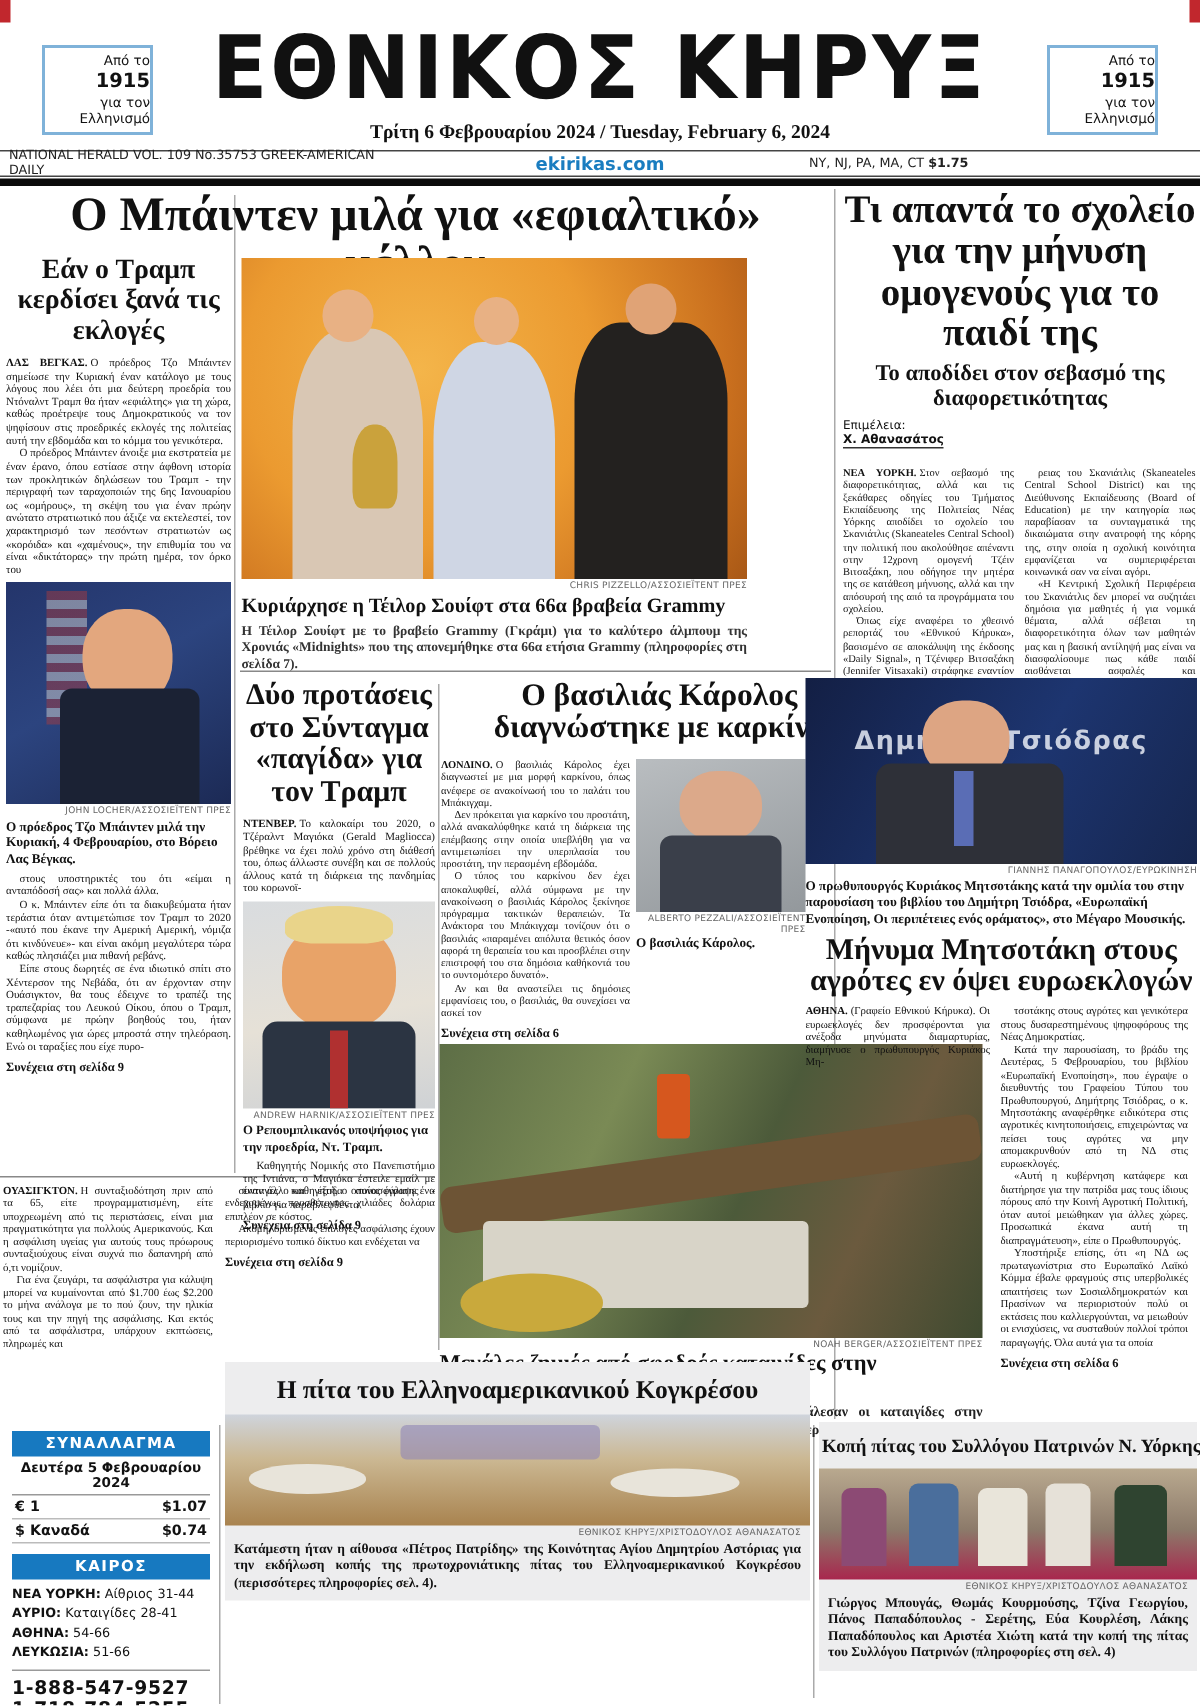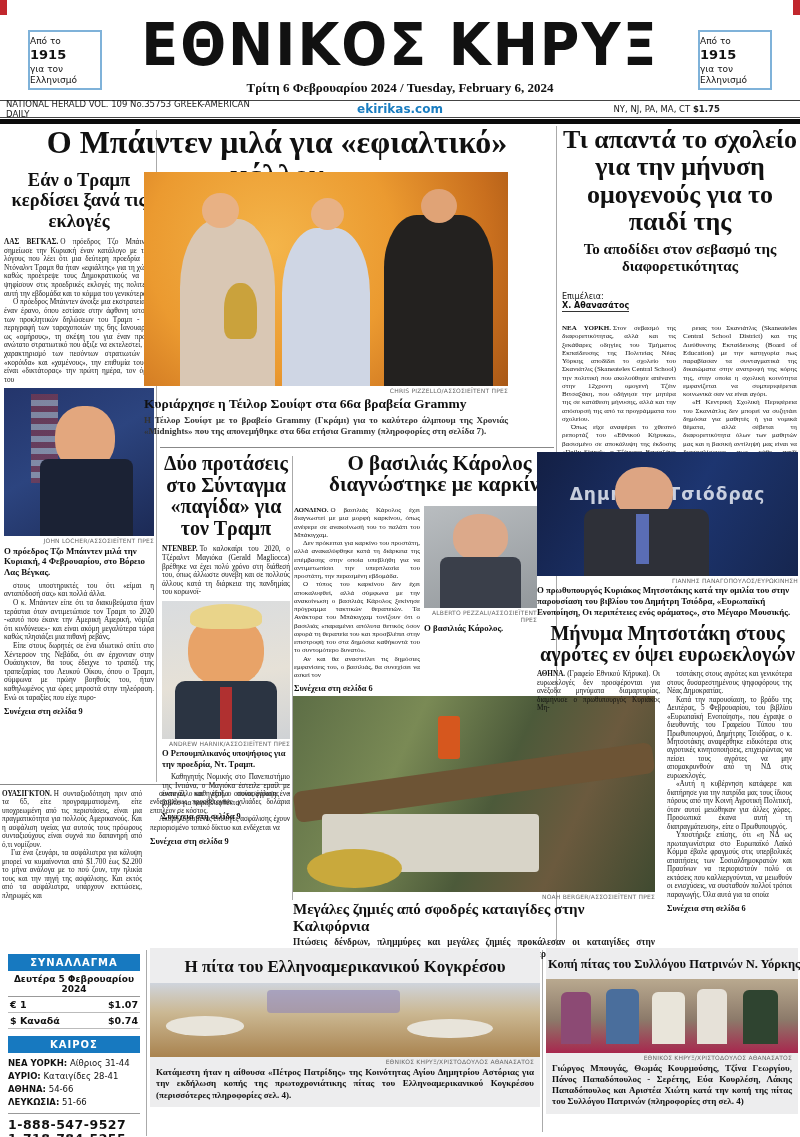--- a/index.html
+++ b/index.html
@@ -4,36 +4,36 @@
 <style>
   html,body{margin:0;padding:0;background:#fff;}
   .page{position:relative;width:800px;height:1137px;background:#fff;color:#111;
         font-family:"Liberation Serif","DejaVu Serif",serif;overflow:hidden;margin:0 auto;}
   
   .corner{position:absolute;top:0;width:7px;height:15px;background:#c1272d;}
   .corner.left{left:0}.corner.right{right:0}
   
   .masthead{position:absolute;top:18px;left:0;width:800px;height:80px;}
   .badge{position:absolute;top:12px;width:74px;height:60px;border:2px solid #7fb2d9;
-         font-family:"DejaVu Sans","Liberation Sans",sans-serif;text-align:left;
+         font-family:"DejaVu Sans","Liberation Sans",sans-serif;text-align:right;
          font-size:9px;line-height:1.25;padding-top:4px;box-sizing:border-box;}
   .badge .year{font-size:13px;font-weight:bold;}
   .badge.left{left:28px}.badge.right{right:28px}
   .mast-title{position:absolute;left:110px;right:110px;top:-4px;text-align:center;
         font-family:"DejaVu Sans","Liberation Sans",sans-serif;font-weight:bold;
         font-size:54px;letter-spacing:2px;transform:scaleY(1.08);white-space:nowrap;}
   .mast-date{position:absolute;left:110px;right:110px;top:62px;text-align:center;
         font-size:13px;font-weight:bold;}
   .infobar{position:absolute;top:100px;left:0;width:800px;height:18px;
         border-top:1px solid #444;border-bottom:1px solid #444;box-sizing:border-box;
         display:flex;align-items:center;font-family:"DejaVu Sans","Liberation Sans",sans-serif;
         font-size:8.5px;color:#222;}
   .infobar .seg{flex:1;padding:0 6px;}
   .infobar .mid{text-align:center;font-weight:bold;font-size:12px;color:#1a7dc0;}
-  .infobar .right{text-align:center;}
+  .infobar .right{text-align:left;}
   .infobar .price{font-weight:bold;}
   .thick-rule{position:absolute;top:119px;left:0;width:800px;height:5px;background:#0b0b0b;}
   
   .content{position:absolute;top:126px;left:0;width:800px;height:1011px;}
   .abs{position:absolute;box-sizing:border-box;}
   
   .hl{font-weight:bold;text-align:center;line-height:1.02;}
   .hl-main{font-size:32px;}
   .hl-right{font-size:26px;line-height:1.05;}
   .hl-mid{font-size:20px;line-height:1.08;}
@@ -137,40 +137,40 @@
       <div class="credit">JOHN LOCHER/ΑΣΣΟΣΙΕΪΤΕΝΤ ΠΡΕΣ</div>
       <div class="caption" style="font-size:8.8px;margin:1px 0 4px">Ο πρόεδρος Τζο Μπάιντεν μιλά την Κυριακή, 4 Φεβρουαρίου, στο Βόρειο Λας Βέγκας.</div>
       <div class="paras bodytx">
           <p>στους υποστηρικτές του ότι «είμαι η ανταπόδοσή σας» και πολλά άλλα.</p>
           <p>Ο κ. Μπάιντεν είπε ότι τα διακυβεύματα ήταν τεράστια όταν αντιμετώπισε τον Τραμπ το 2020 -«αυτό που έκανε την Αμερική Αμερική, νόμιζα ότι κινδύνευε»- και είναι ακόμη μεγαλύτερα τώρα καθώς πλησιάζει μια πιθανή ρεβάνς.</p>
           <p>Είπε στους δωρητές σε ένα ιδιωτικό σπίτι στο Χέντερσον της Νεβάδα, ότι αν έρχονταν στην Ουάσιγκτον, θα τους έδειχνε το τραπέζι της τραπεζαρίας του Λευκού Οίκου, όπου ο Τραμπ, σύμφωνα με πρώην βοηθούς του, ήταν καθηλωμένος για ώρες μπροστά στην τηλεόραση. Ενώ οι ταραξίες που είχε πυρο-</p>
         </div>
       <div class="continuation">Συνέχεια στη σελίδα 9</div>
     </section>
 
-    <figure class="abs" style="left:144px;top:46px;width:364px;margin:0">
+    <figure class="abs" style="left:161px;top:46px;width:337px;margin:0">
       <div class="photo" style="height:214px;background:radial-gradient(circle at 35% 35%,#f4b54a 0%,#eb9a30 45%,#c96f1e 80%,#a85816 100%)">
         <div class="ph-shape" style="left:10%;top:22%;width:26%;height:80%;background:#d9c7b4;border-radius:40% 40% 0 0"></div>
         <div class="ph-shape" style="left:38%;top:26%;width:24%;height:76%;background:#cfd6e4;border-radius:40% 40% 0 0"></div>
         <div class="ph-shape" style="left:66%;top:20%;width:30%;height:82%;background:#23211f;border-radius:30% 30% 0 0"></div>
         <div class="ph-shape" style="left:16%;top:10%;width:10%;height:16%;border-radius:50%;background:#e8b184"></div>
         <div class="ph-shape" style="left:46%;top:12%;width:9%;height:15%;border-radius:50%;background:#e8b184"></div>
         <div class="ph-shape" style="left:76%;top:8%;width:10%;height:16%;border-radius:50%;background:#e0a376"></div>
         <div class="ph-shape" style="left:22%;top:52%;width:9%;height:26%;background:#caa23c;border-radius:45% 45% 20% 20%"></div>
       </div>
       <div class="credit">CHRIS PIZZELLO/ΑΣΣΟΣΙΕΪΤΕΝΤ ΠΡΕΣ</div>
       <figcaption>
         <div class="cap-title" style="font-size:13.5px;margin-top:2px">Κυριάρχησε η Τέιλορ Σουίφτ στα 66α βραβεία Grammy</div>
         <div class="caption" style="font-size:9px;color:#333;margin-top:3px;text-align:justify">Η Τέιλορ Σουίφτ με το βραβείο Grammy (Γκράμι) για το καλύτερο άλμπουμ της Χρονιάς «Midnights» που της απονεμήθηκε στα 66α ετήσια Grammy (πληροφορίες στη σελίδα 7).</div>
       </figcaption>
     </figure>
 
     <section class="abs" style="left:562px;top:0;width:236px">
       <h2 class="hl hl-right" style="margin:0 0 6px">Τι απαντά το σχολείο για την μήνυση ομογενούς για το παιδί της</h2>
-      <div class="subhead" style="font-size:15px;line-height:1.1;margin-bottom:18px">Το αποδίδει στον σεβασμό της διαφορετικότητας</div>
+      <div class="subhead" style="font-size:15px;line-height:1.1;margin-bottom:5px">Το αποδίδει στον σεβασμό της διαφορετικότητας</div>
       <div style="font-size:8px;font-family:'DejaVu Sans','Liberation Sans',sans-serif">
         <div>Επιμέλεια:</div>
         <b style="border-bottom:1px solid #333;display:inline-block;padding-bottom:1px">Χ. Αθανασάτος</b>
       </div>
       <div style="display:flex;gap:7px;margin-top:12px">
         <div class="bodytx colflow" style="width:114px;height:164px;font-size:7px">
           <p class="lead-para"><b>ΝΕΑ ΥΟΡΚΗ.</b><span>Στον σεβασμό της διαφορετικότητας, αλλά και τις ξεκάθαρες οδηγίες του Τμήματος Εκπαίδευσης της Πολιτείας Νέας Υόρκης αποδίδει το σχολείο του Σκανιάτλις (Skaneateles Central School) την πολιτική που ακολούθησε απέναντι στην 12χρονη ομογενή Τζέιν Βιτσαξάκη, που οδήγησε την μητέρα της σε κατάθεση μήνυσης, αλλά και την απόσυρσή της από τα προγράμματα του σχολείου.</span></p>
           <div class="paras">
               <p>Όπως είχε αναφέρει το χθεσινό ρεπορτάζ του «Εθνικού Κήρυκα», βασισμένο σε αποκάλυψη της έκδοσης «Daily Signal», η Τζένιφερ Βιτσαξάκη (Jennifer Vitsaxaki) στράφηκε εναντίον της Κεντρικής Σχολικής Περιφέ-</p>
             </div>
@@ -312,21 +312,21 @@
           <span>51-66</span>
         </div>
       </div>
       <div class="phones">
         <div>1-888-547-9527</div>
         <div>1-718-784-5255</div>
       </div>
 
     </aside>
 
-    <section class="abs event" style="left:150px;top:822px;width:390px">
+    <section class="abs event" style="left:150px;top:782px;width:390px">
       <div class="event-banner" style="font-size:17px">Η πίτα του Ελληνοαμερικανικού Κογκρέσου</div>
       <div class="photo" style="height:74px;background:linear-gradient(180deg,#cfd4dc 0%,#cbb893 40%,#a9834f 100%)">
         <div class="ph-shape" style="left:4%;top:45%;width:20%;height:26%;background:#e8e4da;border-radius:50%"></div>
         <div class="ph-shape" style="left:66%;top:48%;width:22%;height:26%;background:#e8e4da;border-radius:50%"></div>
         <div class="ph-shape" style="left:30%;top:10%;width:34%;height:30%;background:#8f86b5;opacity:.6;border-radius:4px"></div>
       </div>
       <div class="credit">ΕΘΝΙΚΟΣ ΚΗΡΥΞ/ΧΡΙΣΤΟΔΟΥΛΟΣ ΑΘΑΝΑΣΑΤΟΣ</div>
       <div class="event-caption">Κατάμεστη ήταν η αίθουσα «Πέτρος Πατρίδης» της Κοινότητας Αγίου Δημητρίου Αστόριας για την εκδήλωση κοπής της πρωτοχρονιάτικης πίτας του Ελληνοαμερικανικού Κογκρέσου (περισσότερες πληροφορίες σελ. 4).</div>
     </section>
 

